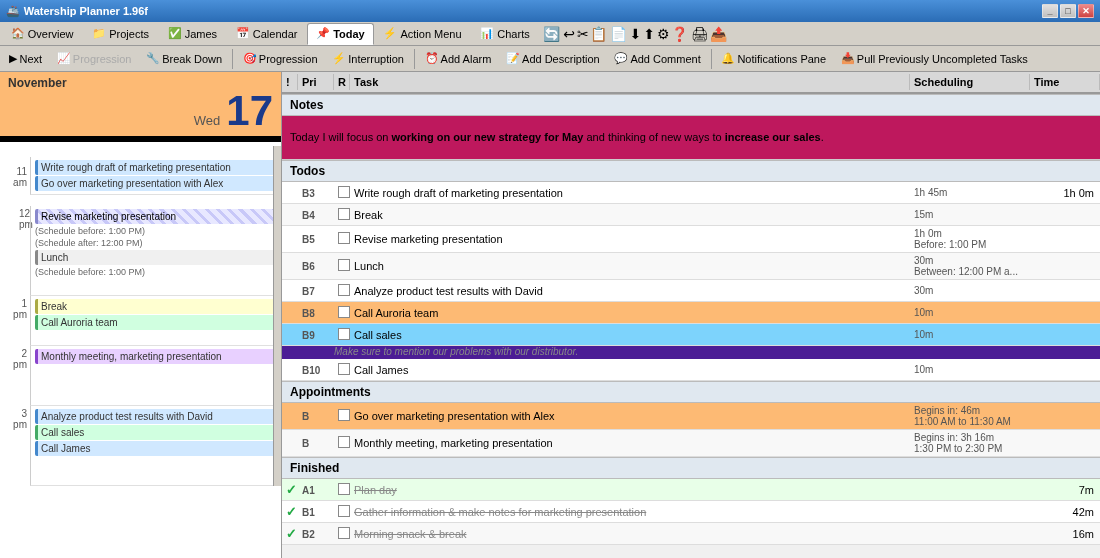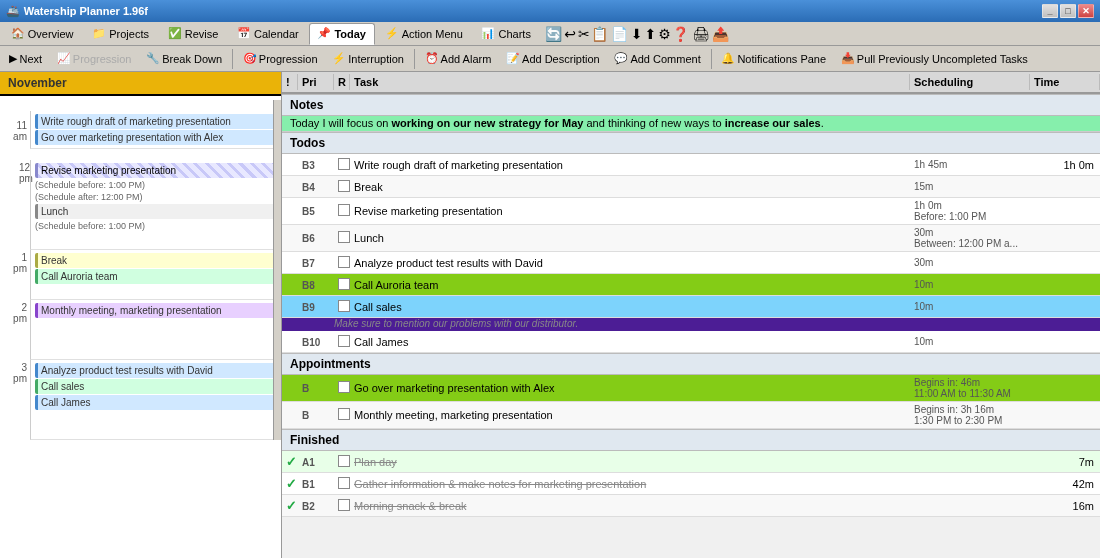--- a/index.html
+++ b/index.html
@@ -87,23 +87,23 @@
     
     .calendar-panel {
       width: 282px;
       background: white;
       border-right: 1px solid #999;
       display: flex;
       flex-direction: column;
       overflow: hidden;
     }
     .cal-header {
-      background: #eab308;
+      background: #fdba74;
       padding: 4px 8px;
-      border-bottom: 2px solid #000000;
+      border-bottom: 6px solid #000000;
     }
     .cal-month { font-size: 12px; font-weight: bold; color: #333; }
     .cal-date-row { display: flex; align-items: baseline; justify-content: flex-end; }
     .cal-weekday { font-size: 13px; color: #555; }
     .cal-day-num { font-size: 42px; font-weight: bold; color: #1a3a8a; line-height: 1; }
 
     .cal-body { flex: 1; overflow-y: auto; position: relative; }
     .cal-event {
       margin: 1px 2px;
       padding: 2px 3px;
@@ -141,39 +141,39 @@
     .section-header {
       background: #e0e8f0;
       font-weight: bold;
       font-size: 12px;
       padding: 3px 8px;
       border-bottom: 1px solid #bbb;
       border-top: 1px solid #bbb;
     }
 
     .notes-area {
-      background: #86efac;
-      padding: 0 8px;
+      background: #be185d;
+      padding: 14px 8px;
       font-size: 11px;
       border-bottom: 1px solid #ccc;
       line-height: 1.4;
     }
     .notes-area b { font-weight: bold; }
 
     .task-row {
       display: grid;
       grid-template-columns: 16px 36px 16px 1fr 120px 70px;
       border-bottom: 1px solid #ddd;
       align-items: center;
       font-size: 11px;
       background: white;
       min-height: 22px;
     }
     .task-row:nth-child(even) { background: #f8f8f8; }
-    .task-row.highlight { background: #84cc16; }
+    .task-row.highlight { background: #fdba74; }
     .task-row.yellow-bg { background: #7dd3fc; }
     .task-row.green-bg { background: #e8ffe8; }
     .task-cell { padding: 2px 4px; }
 
     .checkbox { width: 12px; height: 12px; border: 1px solid #888; display: inline-block; background: white; }
     .checkmark { color: #22aa44; font-weight: bold; font-size: 13px; }
 
     .strikethrough { text-decoration: line-through; color: #888; }
     .sub-note { font-size: 10px; color: #888; font-style: italic; padding: 0 4px 2px 52px; background: white; }
 
@@ -211,21 +211,21 @@
   <div class="menu-tab">
     <span>🏠</span>
     <span>Overview</span>
   </div>
   <div class="menu-tab">
     <span>📁</span>
     <span>Projects</span>
   </div>
   <div class="menu-tab">
     <span>✅</span>
-    <span>Revise</span>
+    <span>James</span>
   </div>
   <div class="menu-tab">
     <span>📅</span>
     <span>Calendar</span>
   </div>
   <div class="menu-tab active">
     <span>📌</span>
     <span>Today</span>
   </div>
   <div class="menu-tab">
@@ -296,20 +296,24 @@
     <span>📥</span>
     <span>Pull Previously Uncompleted Tasks</span>
   </div>
 </div>
 
 <div class="main">
 
   <div class="calendar-panel">
     <div class="cal-header">
       <div class="cal-month">November</div>
+      <div class="cal-date-row">
+        <span class="cal-weekday" style="margin-right:6px;">Wed</span>
+        <span class="cal-day-num">17</span>
+      </div>
     </div>
     <div class="cal-body">
       <div style="position:relative; margin-top:4px;">
 
         <div style="display:flex; min-height:60px;align-items:center;">
           <div style="width:30px; padding-top:2px; font-size:10px; color:#555; text-align:right; padding-right:3px; flex-shrink:0;">11<br>am</div>
           <div style="flex:1; border-left:1px solid #ccc; border-bottom:1px solid #e0e0e0; padding:2px;">
             <div class="cal-event blue">Write rough draft of marketing presentation</div>
             <div class="cal-event blue">Go over marketing presentation with Alex</div>
           </div>

